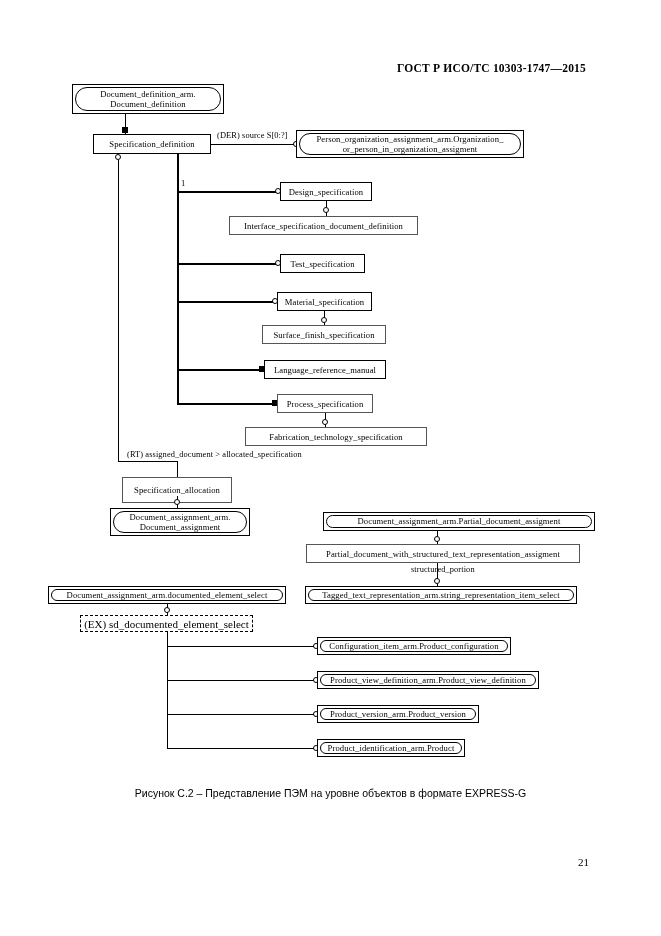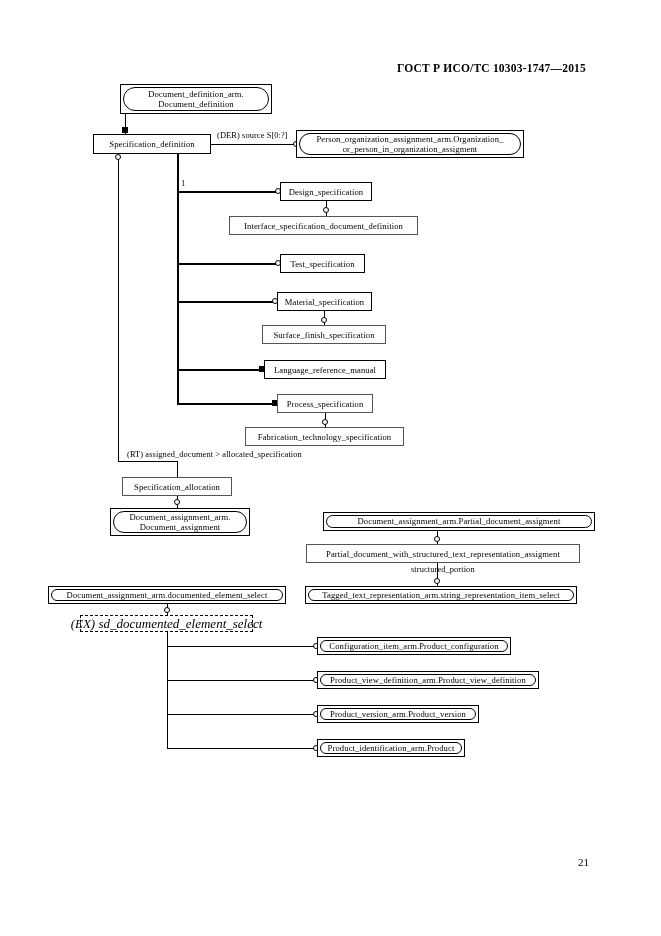--- a/index.html
+++ b/index.html
@@ -24,21 +24,21 @@
   .ref{position:absolute;box-sizing:border-box;border:1px solid #000;background:#fff;padding:2px;}
   .ref .inner{box-sizing:border-box;width:100%;height:100%;border:1px solid #000;
        border-radius:999px;background:#fff;display:flex;flex-direction:column;
        align-items:center;justify-content:center;text-align:center;
        font-family:"Liberation Serif",serif;font-size:8.6px;line-height:10.5px;
        letter-spacing:0.1px;white-space:nowrap;padding:0 6px;}
 
   
   .dash{position:absolute;box-sizing:border-box;border:1.4px dashed #000;background:#fff;
         display:flex;align-items:center;justify-content:center;
-        font-family:"Liberation Serif",serif;font-size:13px;white-space:nowrap;font-style:italic;}
+        font-family:"Liberation Serif",serif;font-size:11px;white-space:nowrap;}
 
   
   .ln{position:absolute;background:#000;}
   .ln.h{height:1px;}
   .ln.v{width:1px;}
   .ln.h2{height:1.7px;}
   .ln.v2{width:1.7px;}
 
   
   .circ{position:absolute;box-sizing:border-box;width:6px;height:6px;border:1.2px solid #000;
@@ -53,21 +53,21 @@
 </head>
 <body>
 
 <div class="page">
 
   <div class="hdr">ГОСТ Р ИСО/ТС 10303-1747—2015</div>
   <div class="pg-num">21</div>
 
   <div>
 
-    <div class="ref" style="left:72px;top:84px;width:152px;height:30px;margin-left:48px;">
+    <div class="ref" style="left:72px;top:84px;width:152px;height:30px;">
       <div class="inner">
         <span>Document_definition_arm.</span>
         <span>Document_definition</span>
       </div>
     </div>
 
     <div class="ln v" style="left:125px;top:114px;height:20px;"></div>
     <div class="sq filled" style="left:122px;top:127px;"></div>
 
     <div class="ent thick" style="left:93px;top:134px;width:118px;height:20px;">Specification_definition</div>
@@ -113,23 +113,23 @@
 
     <div class="ln h2" style="left:177px;top:369px;width:86px;"></div>
     <div class="sq filled" style="left:259px;top:366px;"></div>
     <div class="ent thick" style="left:264px;top:360px;width:122px;height:19px;">Language_reference_manual</div>
 
     <div class="ln h2" style="left:177px;top:403px;width:99px;"></div>
     <div class="sq filled" style="left:272px;top:400px;"></div>
     <div class="ent thin" style="left:277px;top:394px;width:96px;height:19px;">Process_specification</div>
     <div class="ln v" style="left:325px;top:413px;height:15px;"></div>
     <div class="circ" style="left:322px;top:419px;"></div>
-    <div class="ent thin" style="left:245px;top:427px;width:159px;height:19px;">Fabrication_technology_specification</div>
-
-    <div class="ent thin" style="left:122px;top:477px;width:110px;height:19px;text-align:center;">Specification_allocation</div>
+    <div class="ent thin" style="left:245px;top:427px;width:182px;height:19px;">Fabrication_technology_specification</div>
+
+    <div class="ent thin" style="left:122px;top:477px;width:110px;height:26px;text-align:center;">Specification_allocation</div>
     <div class="ln v" style="left:177px;top:496px;height:13px;"></div>
     <div class="circ" style="left:174px;top:499px;"></div>
 
     <div class="ref" style="left:110px;top:508px;width:140px;height:28px;">
       <div class="inner">
         <span>Document_assignment_arm.</span>
         <span>Document_assignment</span>
       </div>
     </div>
 
@@ -192,15 +192,16 @@
     <div class="circ" style="left:313px;top:745px;"></div>
     <div class="ref" style="left:317px;top:739px;width:148px;height:18px;">
       <div class="inner">
         <span>Product_identification_arm.Product</span>
       </div>
     </div>
 
   </div>
 
   <div class="caption">
+    <div>Рисунок  С.2 – Представление ПЭМ на уровне объектов в формате EXPRESS-G</div>
   </div>
 
 </div>
 
 </body></html>

